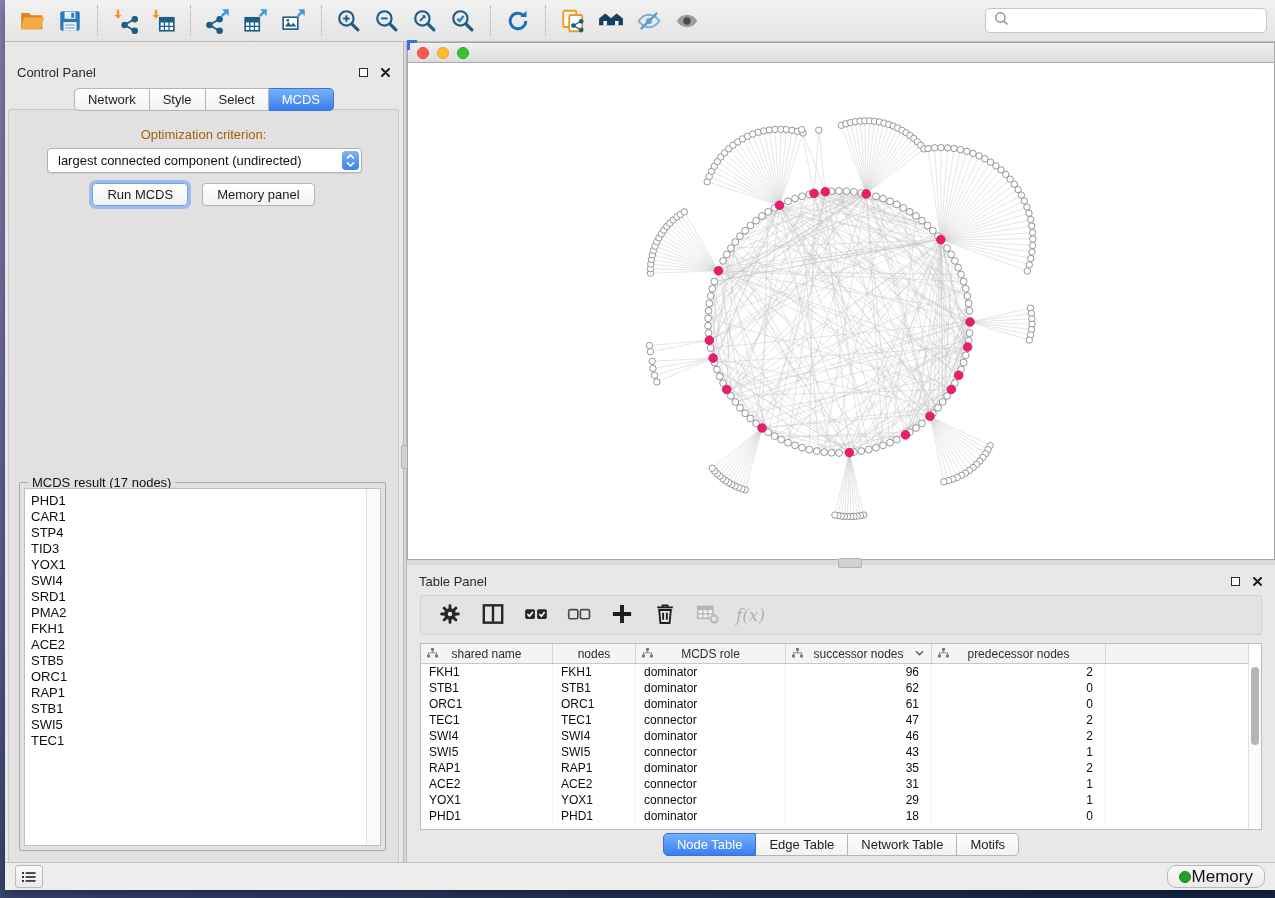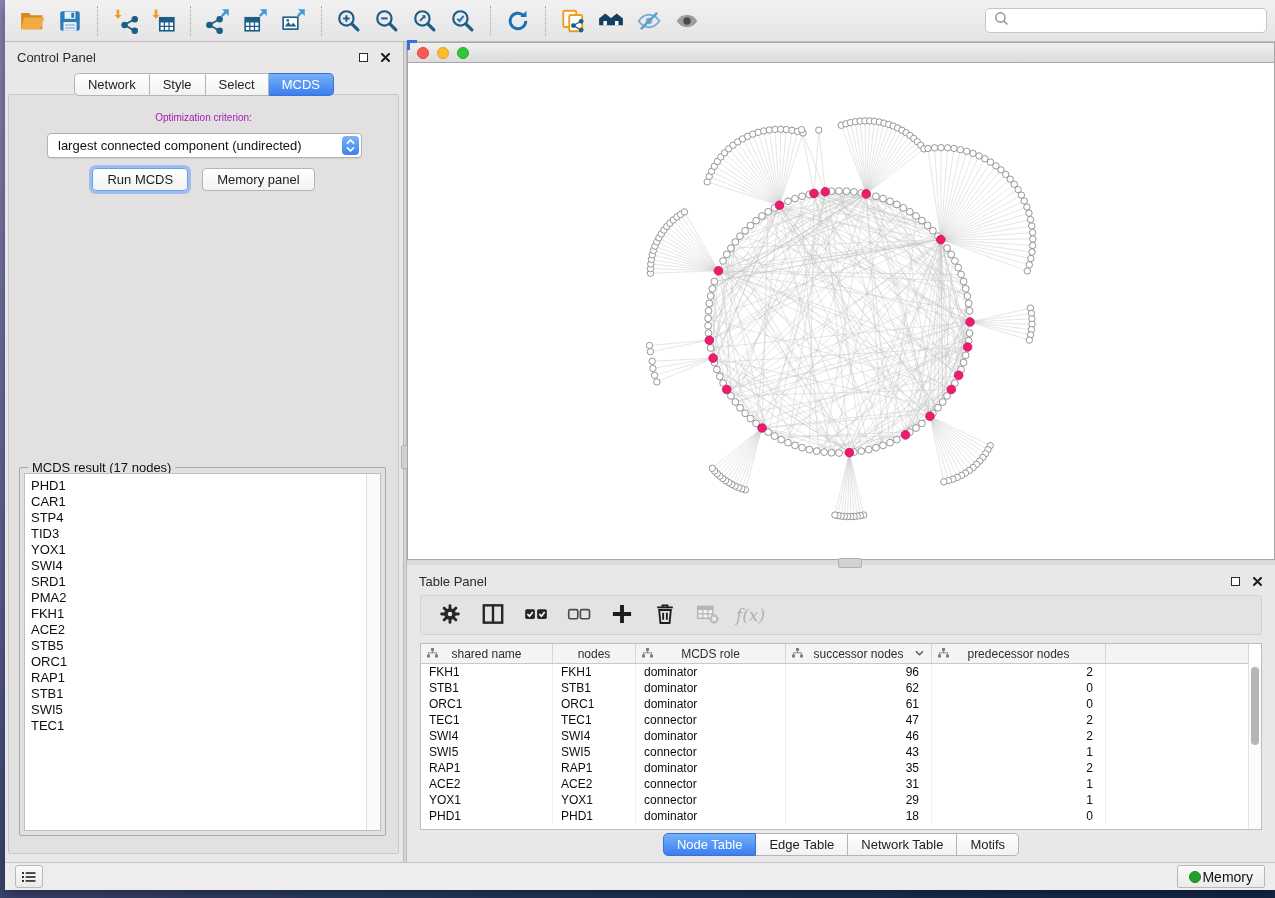--- a/index.html
+++ b/index.html
@@ -28,24 +28,24 @@
 
   
   .seg-row{display:flex;justify-content:center;}
   .seg{height:21px;padding:0 13px;display:flex;align-items:center;font-size:13px;
     background:linear-gradient(#ffffff,#f2f2f2);border:1px solid #b5b5b5;border-left:none;color:#222;cursor:pointer;}
   .seg.first{border-left:1px solid #b5b5b5;border-radius:5px 0 0 5px;}
   .seg.last{border-radius:0 5px 5px 0;}
   .seg.active{background:linear-gradient(#74b2fa,#3a7df0);color:#fff;border-color:#3a72d6;}
 
   
-  .control-panel{position:absolute;left:0;top:41px;width:398px;height:820px;}
+  .control-panel{position:absolute;left:0;top:56px;width:398px;height:820px;}
   .cp-tabs{position:absolute;left:0;top:32px;width:100%;z-index:2;}
   .cp-inner{position:absolute;left:3px;top:53px;right:4px;bottom:7px;background:#e2e0e1;border:1px solid #c9c7c8;border-radius:2px;}
-  .opt-label{margin-top:17px;text-align:center;font-size:10px;color:#a21caf;}
+  .opt-label{margin-top:17px;text-align:center;font-size:13px;color:#a16207;}
   .dropdown{position:absolute;left:38px;right:36px;top:38px;height:23px;background:#fff;border:1px solid #b2b2b2;border-radius:4px;display:flex;align-items:center;cursor:pointer;box-shadow:0 1px 1px rgba(0,0,0,.08);}
   .dd-text{flex:1;padding-left:10px;font-size:13px;color:#111;white-space:nowrap;overflow:hidden;}
   .dd-step{width:17px;height:19px;margin-right:2px;border-radius:4px;background:linear-gradient(#7db3f8,#3c82ee);display:flex;flex-direction:column;align-items:center;justify-content:center;gap:1px;flex:none;}
   .btn-row{position:absolute;top:73px;left:0;right:0;display:flex;justify-content:center;gap:14px;}
   .btn{height:23px;padding:0 14px;background:linear-gradient(#ffffff,#f2f2f2);border:1px solid #b5b5b5;border-radius:4px;font-size:13px;color:#1d1d1d;cursor:pointer;}
   .btn.focused{box-shadow:0 0 0 3px rgba(77,144,254,.45);border-color:#6a9ef0;}
   .group-box{position:absolute;left:10px;right:12px;top:372px;height:367px;border:1px solid #a9a9a9;border-radius:2px;padding-left:13px;}
   .group-title{position:absolute;top:-8px;left:8px;background:#e2e0e1;padding:0 4px;font-size:13px;color:#111;}
   .mcds-list{position:absolute;left:4px;right:4px;top:5px;bottom:4px;background:#fff;border:1px solid #bfbfbf;overflow:hidden;}
   .mcds-scroll{position:absolute;right:0;top:0;bottom:0;width:13px;background:#fafafa;border-left:1px solid #e2e2e2;}
@@ -85,21 +85,21 @@
   .tr{height:16px;cursor:default;}
   .td{font-size:12px;color:#0d0d0d;padding:0 8px;display:flex;align-items:center;border-right:1px solid #f1f1f1;overflow:hidden;}
   .td.num{justify-content:flex-end;padding-right:12px;}
   .tbl-scroll{position:absolute;right:0;top:19px;bottom:0;width:12px;background:#fcfcfc;border-left:1px solid #e3e3e3;}
   .tbl-thumb{position:absolute;left:2px;right:2px;top:4px;height:78px;background:#b5b5b5;border-radius:5px;cursor:pointer;}
   .tp-tabs{position:absolute;left:0;right:0;top:268px;}
 
   
   .status{position:absolute;left:0;top:862px;width:100%;height:28px;background:#ededed;border-top:1px solid #c3c3c3;display:flex;align-items:center;justify-content:space-between;padding:0 10px;box-sizing:border-box;}
   .sq-btn{width:28px;height:23px;background:linear-gradient(#fafafa,#ebebeb);border:1px solid #b9b9b9;border-radius:3px;display:flex;align-items:center;justify-content:center;cursor:pointer;}
-  .mem-btn{height:23px;padding:0 11px;display:flex;align-items:center;gap:1px;background:linear-gradient(#fafafa,#ebebeb);border:1px solid #b9b9b9;border-radius:2px;font-size:14px;color:#111;cursor:pointer;}
+  .mem-btn{height:23px;padding:0 11px;display:flex;align-items:center;gap:1px;background:linear-gradient(#fafafa,#ebebeb);border:1px solid #b9b9b9;border-radius:9px;font-size:17px;color:#111;cursor:pointer;}
   .mem-dot{width:12px;height:12px;border-radius:50%;background:#21a02c;border:1px solid #188423;box-sizing:border-box;}
 </style>
 </head>
 <body>
 
 <div class="desktop">
   <div class="app">
 
     <div class="toolbar">
       <span id="tb-groups" style="display:flex;align-items:center;">

